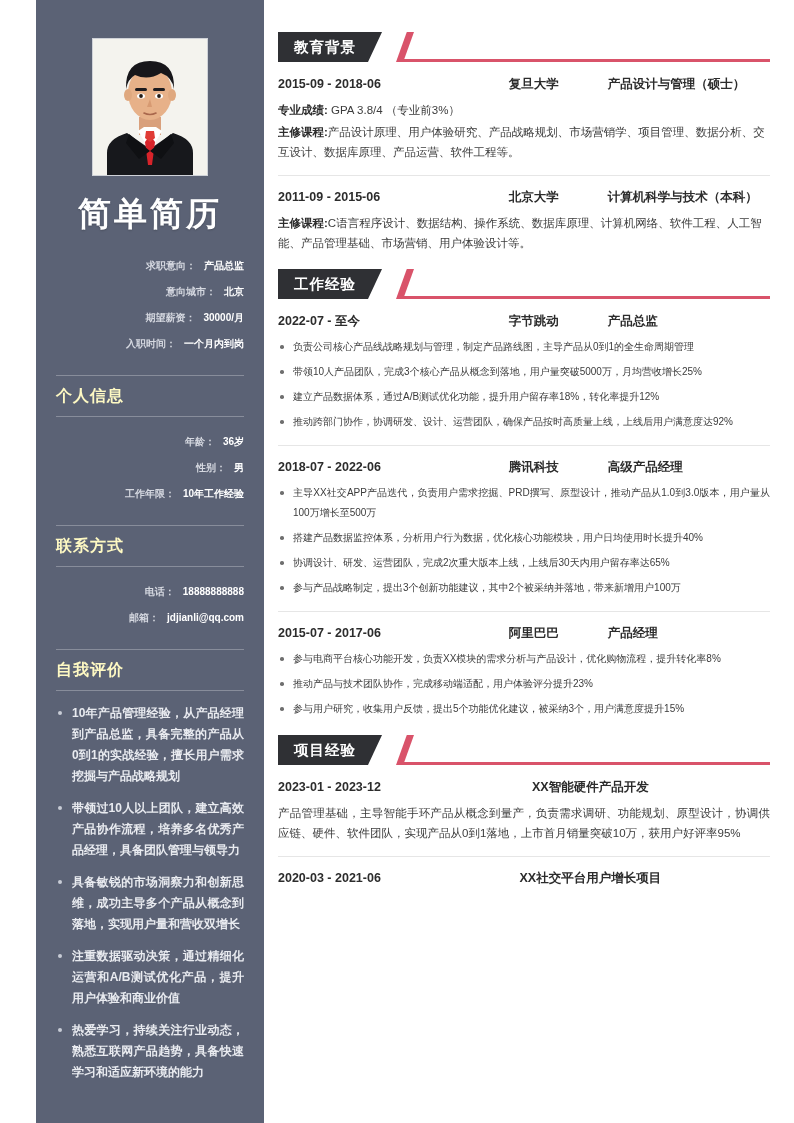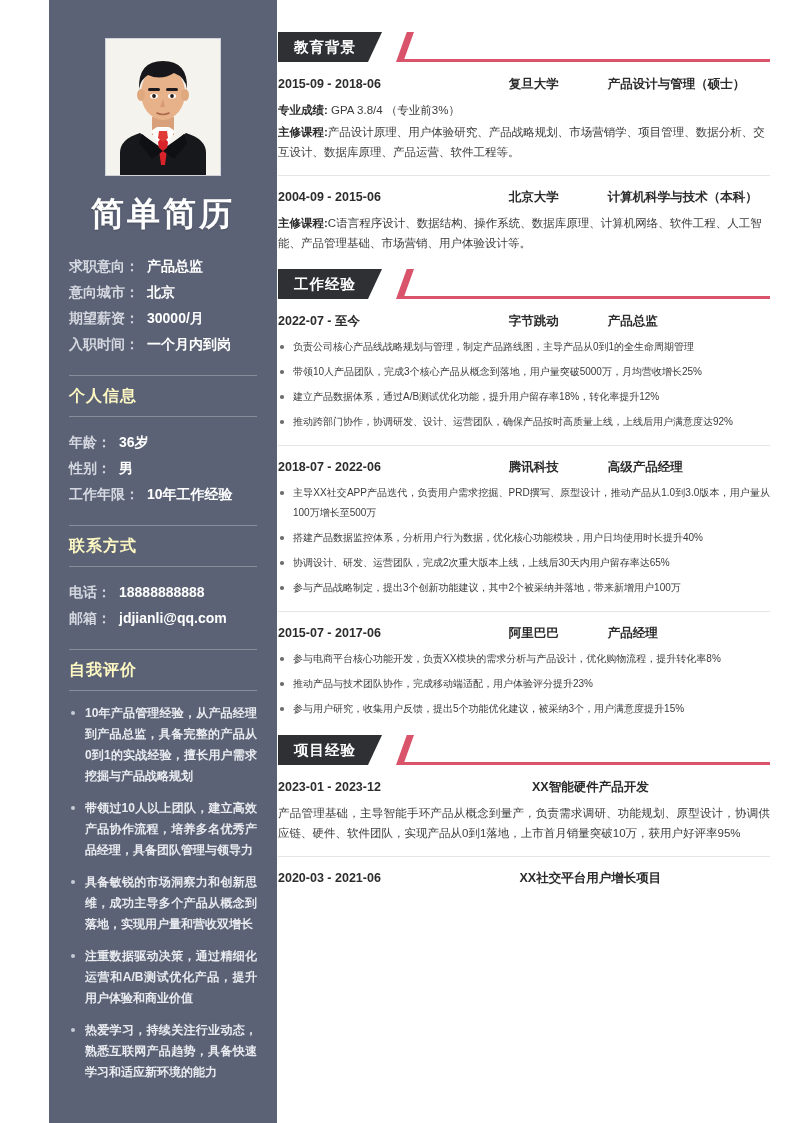--- a/index.html
+++ b/index.html
@@ -19,21 +19,21 @@
     height: 1123px;
     position: relative;
     background: #ffffff;
     display: flex;
     overflow: hidden;
   }
 
   
   .sidebar {
     position: absolute;
-    left: 49px;
+    left: 36px;
     top: 0;
     width: 228px;
     height: 1123px;
     background: #5b6275;
     box-sizing: border-box;
     padding: 0 20px;
     color: #ffffff;
     overflow: hidden;
   }
   .photo-wrap {
@@ -56,23 +56,24 @@
     font-size: 33px;
     font-weight: bold;
     letter-spacing: 3px;
     margin-top: 16px;
     color: #ffffff;
     text-shadow: 0 1px 2px rgba(0,0,0,.2);
   }
 
   .kv-list { margin-top: 16px; }
   .kv {
-    font-size: 14px;
+    font-size: 10px;
     line-height: 26px;
     white-space: nowrap;
+    text-align: right;
   }
   .kv .k {
     font-weight: bold;
     color: #d5d8e0;
   }
   .kv .v {
     font-weight: bold;
     color: #ffffff;
     margin-left: 8px;
   }
@@ -360,21 +361,21 @@
         </div>
         <div class="meta-row">
           <span class="lbl">主修课程:</span><span>产品设计原理、用户体验研究、产品战略规划、市场营销学、项目管理、数据分析、交互设计、数据库原理、产品运营、软件工程等。</span>
         </div>
       </div>
 
       <div class="entry-sep"></div>
 
       <div class="entry">
         <div class="entry-head">
-          <span class="eh-date">2004-09 - 2015-06</span>
+          <span class="eh-date">2011-09 - 2015-06</span>
           <span class="eh-mid">北京大学</span>
           <span class="eh-right">计算机科学与技术（本科）</span>
         </div>
         <div class="meta-row">
           <span class="lbl">主修课程:</span><span>C语言程序设计、数据结构、操作系统、数据库原理、计算机网络、软件工程、人工智能、产品管理基础、市场营销、用户体验设计等。</span>
         </div>
       </div>
     </div>
 
     <div class="sec-block">

